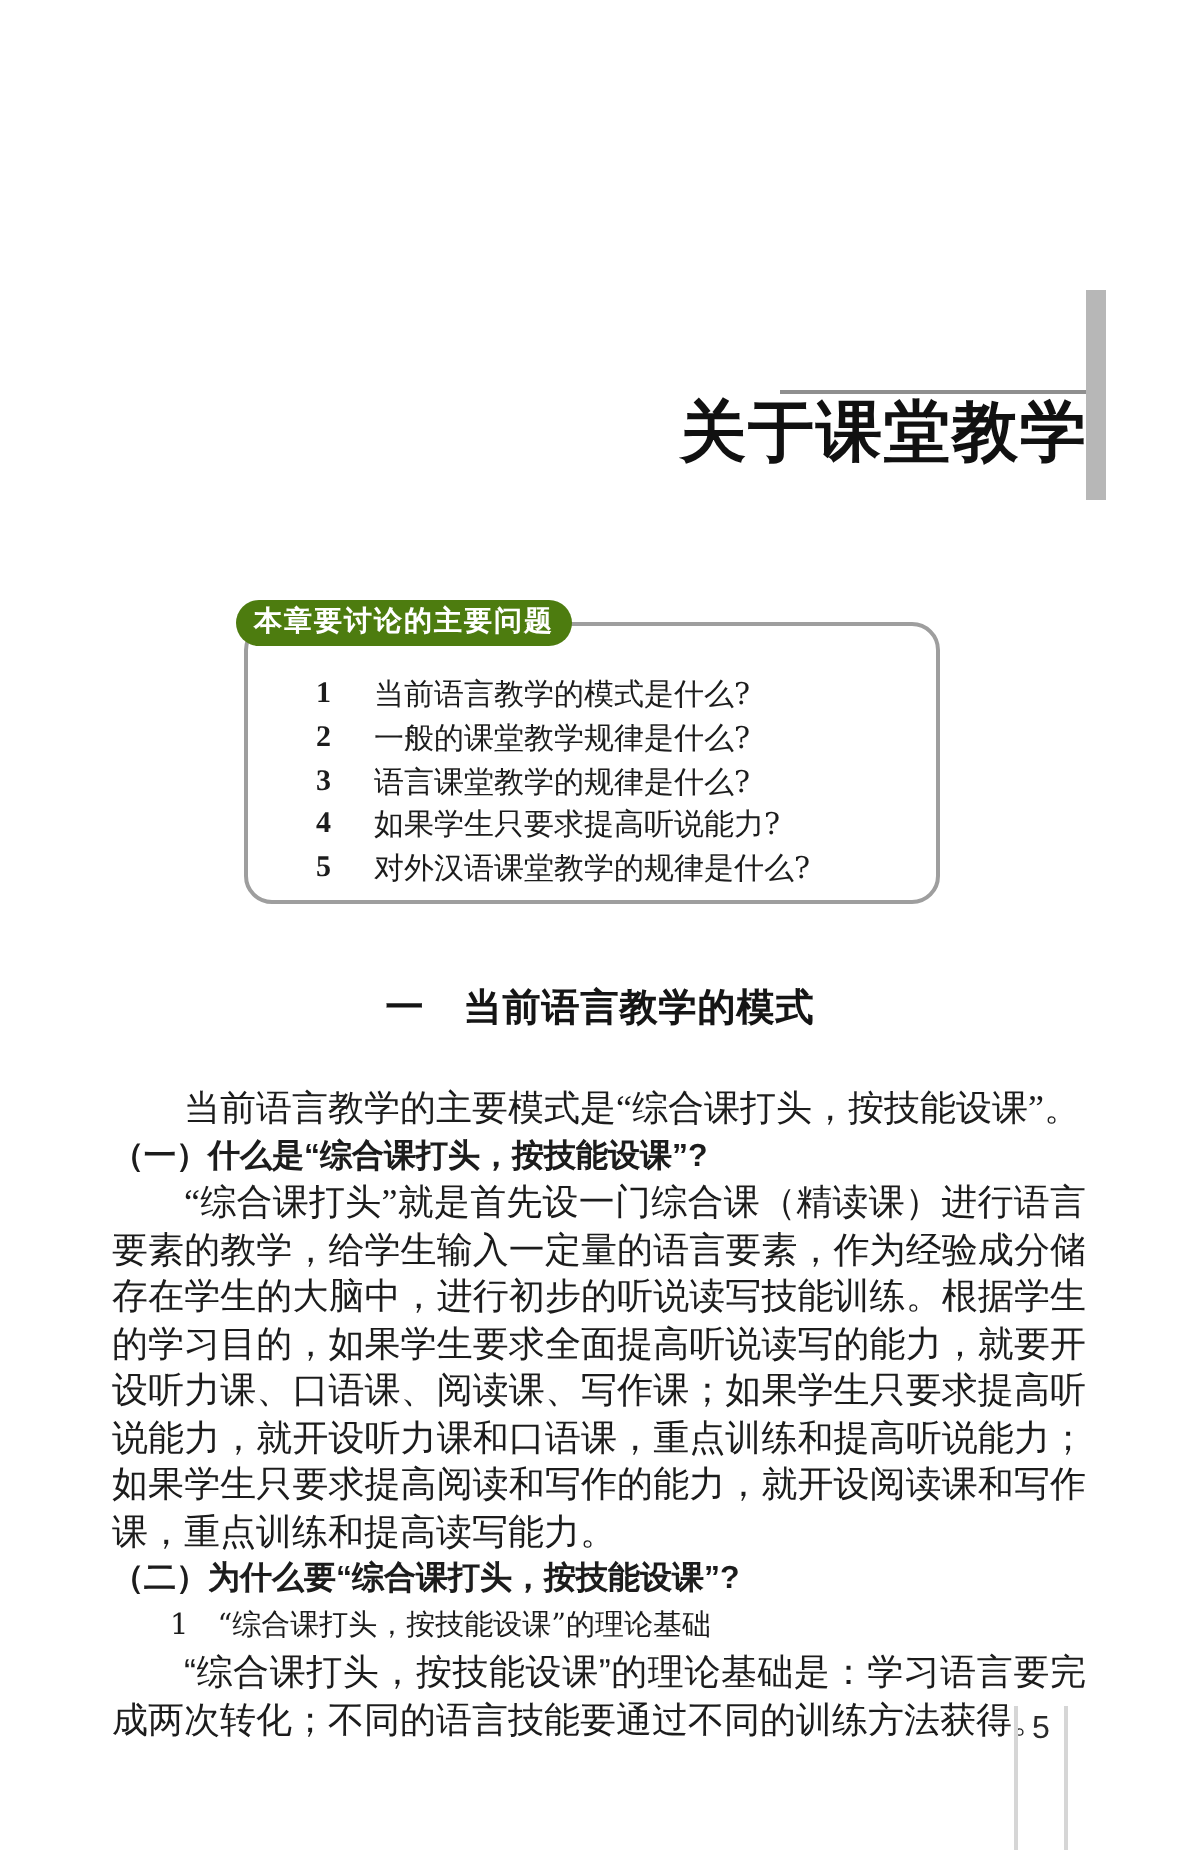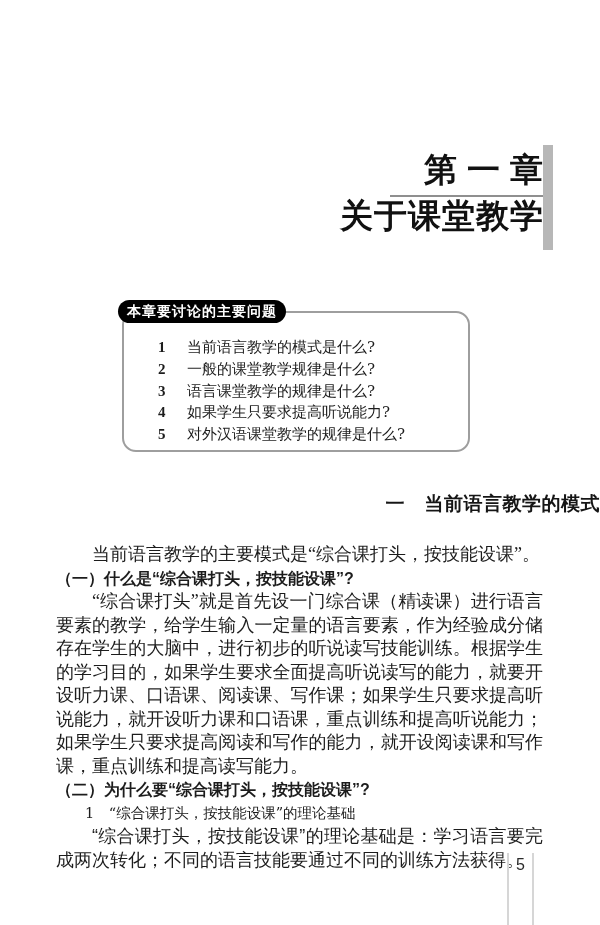--- a/index.html
+++ b/index.html
@@ -59,21 +59,21 @@
     width: 348px; height: 141px;
     border: 2px solid #9e9e9e;
     border-radius: 14px;
     box-sizing: border-box;
     background: #fff;
   }
   .qbox-tab {
     position: absolute;
     left: 118px; top: 300px;
     width: 168px; height: 23px;
-    background: #000000;
+    background: #4d7c0f;
     border-radius: 12px;
     color: #ffffff;
     font-family: Liberation Serif, serif;
     font-weight: bold;
     font-size: 14px;
     line-height: 23px;
     text-align: center;
     letter-spacing: 1px;
     z-index: 2;
     white-space: nowrap;
@@ -98,21 +98,21 @@
     flex: none;
   }
   .qbox-item .q-text { margin-left: 9px; white-space: nowrap; text-align: right; }
 
   
   .section-heading {
     position: absolute;
     left: 0; right: 0;
     top: 491px;
     margin: 0;
-    text-align: right;
+    text-align: center;
     font-family: "Liberation Sans", sans-serif;
     font-weight: bold;
     font-size: 19px;
     color: #151515;
     letter-spacing: 0.5px;
   }
 
   
   .body-text {
     position: absolute;
@@ -163,21 +163,20 @@
     font-size: 16px;
     color: #2a2a2a;
   }
 </style>
 </head>
 <body>
 
 <div class="page">
 
   <div class="chapter-bar"></div>
-  <div class="chapter-label">第一章</div>
   <div class="chapter-divider"></div>
   <div class="chapter-title">关于课堂教学</div>
 
   <div class="qbox-tab">本章要讨论的主要问题</div>
 
   <div class="qbox">
     <ol class="qbox-list">
       <li class="qbox-item">
         <span class="num">1</span>
         <span class="q-text">当前语言教学的模式是什么?</span>

